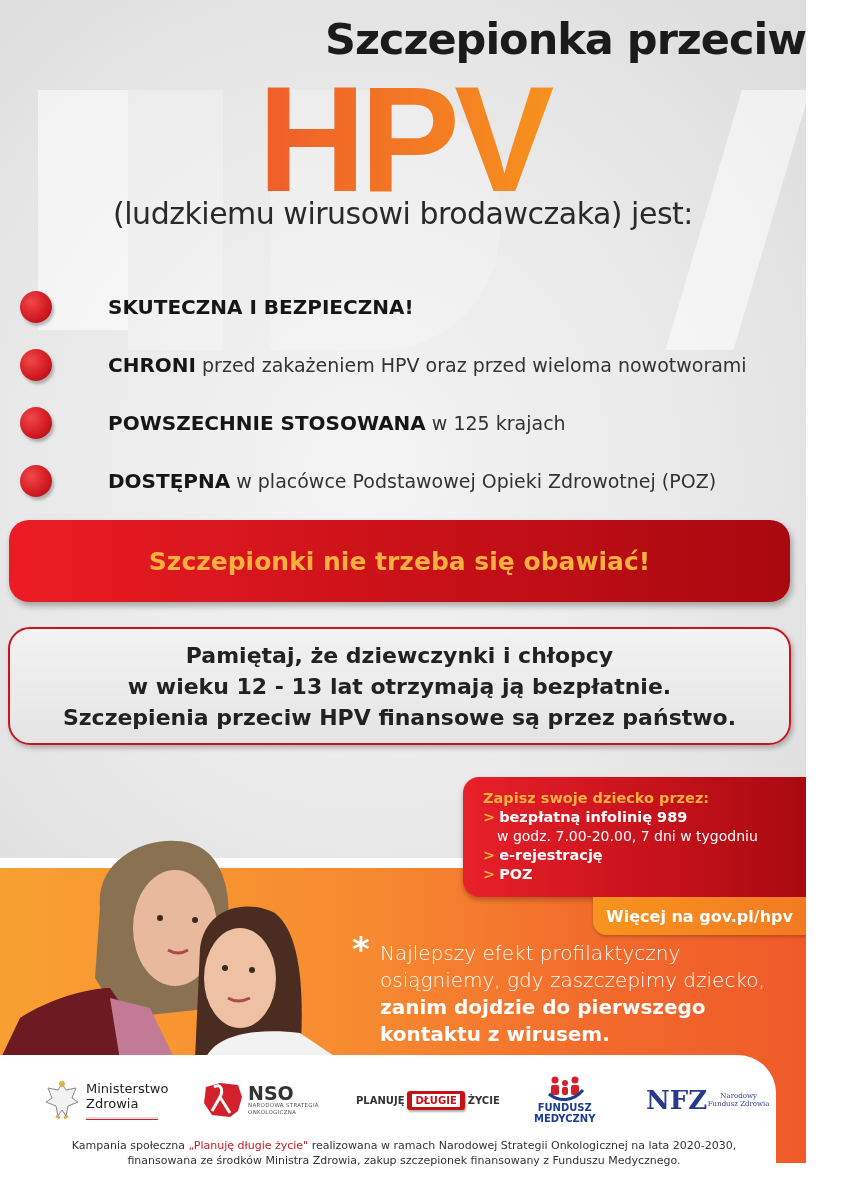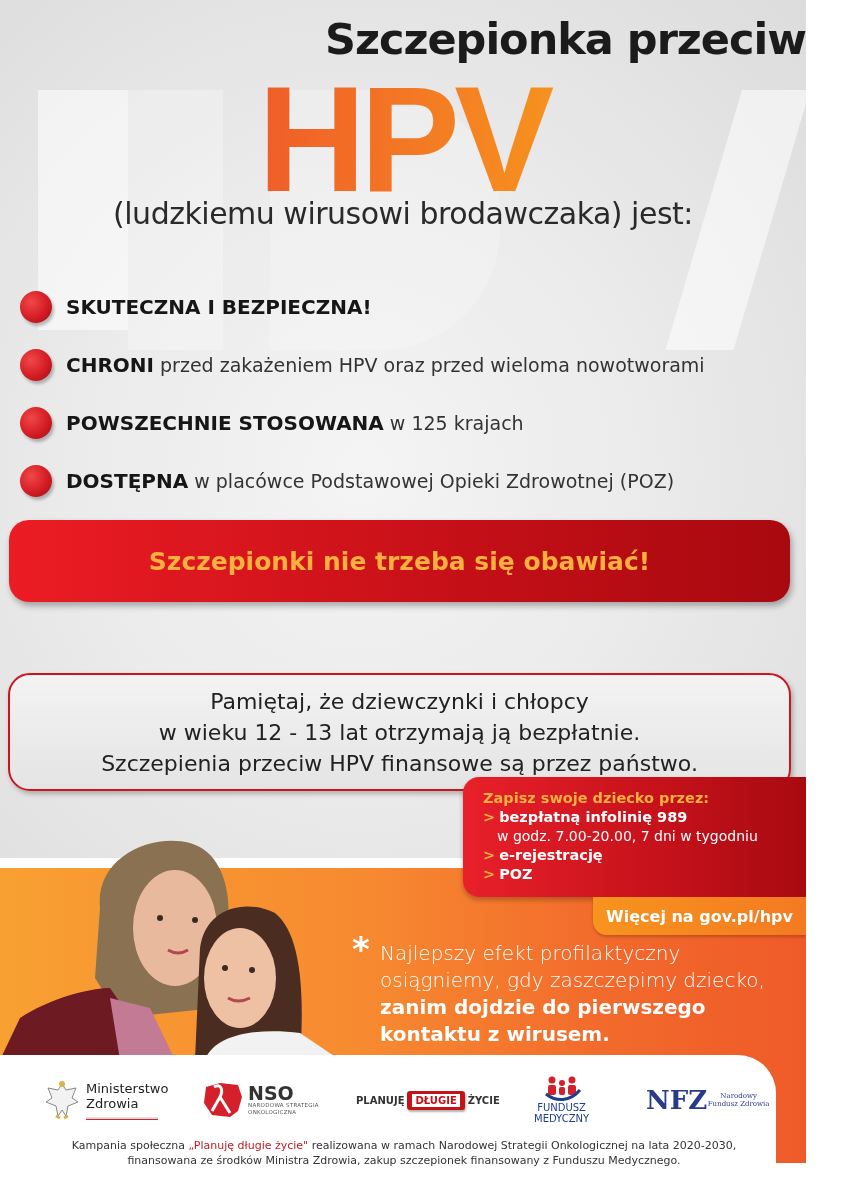--- a/index.html
+++ b/index.html
@@ -29,45 +29,45 @@
     background: linear-gradient(90deg, #ef5a2a 30%, #f7941e 70%);
     -webkit-background-clip: text; background-clip: text; color: transparent;
   }
   .subhead {
     position: absolute; left: 0; width: 806px; top: 196px; text-align: center;
     font-family: "DejaVu Sans", sans-serif; font-weight: 400; font-size: 30px; color: #2a2a2a;
     letter-spacing: -0.5px;
   }
 
   .bullets { position: absolute; left: 20px; top: 278px; width: 780px; }
-  .bullet { height: 58px; display: flex; align-items: center; }
+  .bullet { height: 58px; display: flex; align-items: center; gap: 42px; }
   .dot {
     width: 32px; height: 32px; border-radius: 50%; flex: 0 0 32px; margin-right: 14px;
     background: radial-gradient(circle at 35% 35%, #f04848 0%, #d41c24 55%, #9c0d14 100%);
     box-shadow: 2px 3px 3px rgba(0,0,0,0.25);
   }
   .bullet-text { font-size: 19px; color: #222; white-space: nowrap; }
   .bullet-text b { font-family: "DejaVu Sans", sans-serif; font-weight: bold; font-size: 20px; color: #161616; }
   .bullet-text span.rest { font-weight: normal; color: #333; }
 
   .banner-red {
     position: absolute; left: 9px; top: 520px; width: 781px; height: 82px; border-radius: 20px;
     background: linear-gradient(90deg, #ec1c24 0%, #c40f17 60%, #a8090f 100%);
     box-shadow: 2px 4px 6px rgba(0,0,0,0.3);
     display: flex; align-items: center; justify-content: center;
     font-weight: bold; font-size: 25px; color: #fbb040;
   }
 
   .info-box {
-    position: absolute; left: 8px; top: 673px; width: 783px; height: 118px; border-radius: 22px;
+    position: absolute; left: 8px; top: 627px; width: 783px; height: 118px; border-radius: 22px;
     border: 2px solid #c8161e;
     background: linear-gradient(180deg, #f3f3f3 0%, #e4e4e4 100%);
     box-shadow: 2px 3px 5px rgba(0,0,0,0.25);
     display: flex; flex-direction: column; align-items: center; justify-content: center;
-    font-size: 22px; color: #222; line-height: 31px; text-align: center;
+    font-size: 22px; color: #222; line-height: 31px; text-align: center; font-weight: bold;
   }
 
   
   .orange-zone {
     position: absolute; left: 0; top: 868px; width: 806px; height: 295px;
     background: linear-gradient(90deg, #f8a032 0%, #f78a30 45%, #f26a2c 75%, #ef5a29 100%);
   }
   .white-strip { position: absolute; left: 0; top: 858px; width: 806px; height: 10px; background: #fff; }
 
   .signup {
@@ -112,21 +112,21 @@
   .logo { position: absolute; top: 0; height: 56px; display: flex; align-items: center; }
   .mz-name { font-size: 13px; color: #222; line-height: 15px; }
   .mz-bar { width: 72px; height: 3px; margin-top: 6px; background: linear-gradient(180deg,#ddd 50%, #d4202a 50%); }
   .nso-name { font-weight: bold; font-size: 19px; color: #333; line-height: 18px; }
   .nso-sub { font-size: 5.5px; color: #555; line-height: 7px; letter-spacing: 0.3px; }
   .pdz { font-weight: bold; font-size: 10px; color: #333; display: flex; align-items: center; }
   .pdz .box {
     margin: 0 3px; padding: 4px 5px; background: #c41218; border-radius: 3px; box-shadow: 1px 2px 2px rgba(0,0,0,0.3);
   }
   .pdz .box span { background: #fff; color: #c41218; padding: 1px 3px; font-size: 10px; }
-  .fm-text { font-weight: normal; font-size: 10px; color: #1d3d8f; line-height: 11px; text-align: center; }
+  .fm-text { font-weight: bold; font-size: 10px; color: #1d3d8f; line-height: 11px; text-align: center; }
   .nfz-name { font-family: "DejaVu Serif", serif; font-weight: bold; font-size: 26px; color: #283a8c; text-align: center; line-height: 26px; }
   .nfz-sub { font-family: "DejaVu Serif", serif; font-size: 7px; color: #283a8c; text-align: center; }
 
   .disclaimer {
     position: absolute; left: 30px; top: 1138px; width: 748px; text-align: center;
     font-size: 11px; line-height: 15px; color: #333;
   }
   .disclaimer .accent { color: #c41a22; }
 </style>
 </head>

